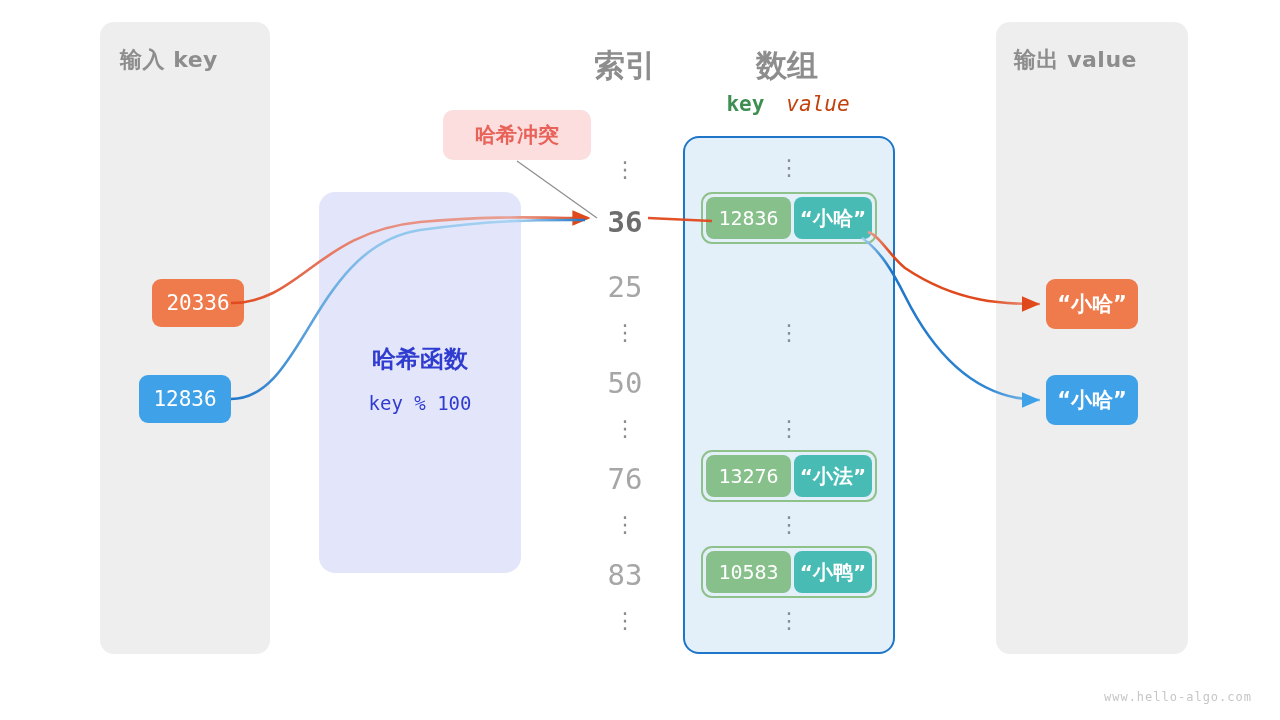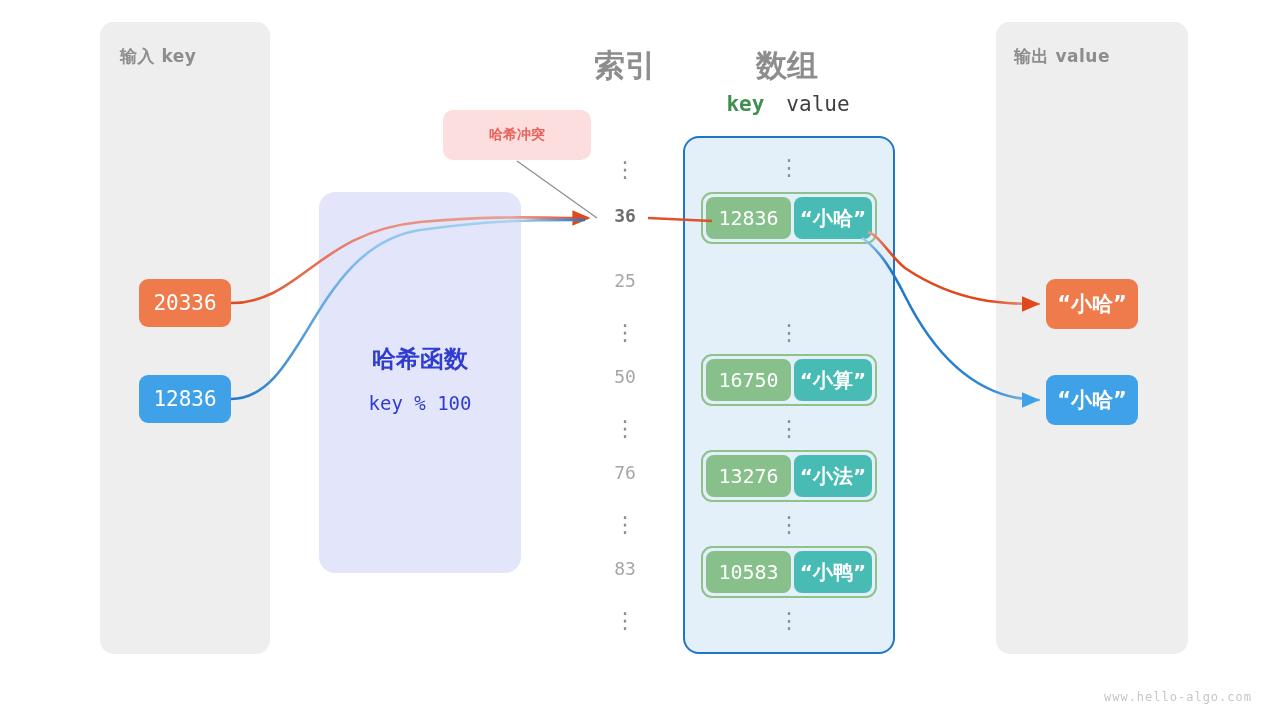--- a/index.html
+++ b/index.html
@@ -20,21 +20,21 @@
   .panel {
     position: absolute;
     background: #eeeeee;
     border-radius: 14px;
   }
   #panel-input  { left: 100px; top: 22px; width: 170px; height: 632px; }
   #panel-output { left: 996px; top: 22px; width: 192px; height: 632px; }
 
   .panel-title {
     position: absolute;
-    font-size: 17px;
+    font-size: 22px;
     font-weight: bold;
     color: #8d8d8d;
     white-space: nowrap;
     letter-spacing: 0.5px;
   }
   #title-input  { left: 120px; top: 45px; }
   #title-output { left: 1014px; top: 45px; }
 
   
   .col-title {
@@ -50,21 +50,21 @@
 
   #kv-header {
     position: absolute;
     left: 688px; top: 92px; width: 200px;
     text-align: center;
     font-family: "DejaVu Sans Mono", "Liberation Mono", monospace;
     font-size: 21px;
     white-space: nowrap;
   }
   #kv-header .k { color: #3f8f52; font-weight: bold; }
-  #kv-header .v { color: #404040; margin-left: 22px; }
+  #kv-header .v { color: #c2410c; margin-left: 22px; font-style: italic; }
 
   
   #hash-box {
     position: absolute;
     left: 319px; top: 192px;
     width: 202px; height: 381px;
     background: #e3e6fa;
     border-radius: 16px;
   }
   #hash-name {
@@ -89,21 +89,21 @@
   
   #collision-label {
     position: absolute;
     left: 443px; top: 110px;
     width: 148px; height: 50px;
     background: #fbdedd;
     border-radius: 10px;
     display: flex;
     align-items: center;
     justify-content: center;
-    font-size: 14px;
+    font-size: 21px;
     font-weight: bold;
     color: #e8625a;
     white-space: nowrap;
   }
 
   
   .chip {
     position: absolute;
     display: flex;
     align-items: center;
@@ -113,32 +113,32 @@
     white-space: nowrap;
   }
   .chip.num {
     font-family: "DejaVu Sans Mono", "Liberation Mono", monospace;
     font-size: 21px;
   }
   .chip.txt { font-size: 21px; font-weight: bold; }
   .chip.orange { background: #ef7b4d; }
   .chip.blue   { background: #3fa2e8; }
 
-  #in-key-1  { left: 139px; top: 279px; width: 92px; height: 48px; }
+  #in-key-1  { left: 152px; top: 279px; width: 92px; height: 48px; }
   #in-key-2  { left: 139px; top: 375px; width: 92px; height: 48px; }
   #out-val-1 { left: 1046px; top: 279px; width: 92px; height: 50px; }
   #out-val-2 { left: 1046px; top: 375px; width: 92px; height: 50px; }
 
   
   .index-item {
     position: absolute;
     left: 585px; width: 80px;
     text-align: center;
     font-family: "DejaVu Sans Mono", "Liberation Mono", monospace;
-    font-size: 18px;
+    font-size: 29px;
     color: #a6a6a6;
     white-space: nowrap;
   }
   .index-item.active {
     color: #6d6d6d;
     font-weight: bold;
   }
   .index-item.dots {
     font-size: 22px;
     color: #8d8d8d;
@@ -260,24 +260,20 @@
 
   <div class="arr-dots" style="top:155px">⋮</div>
   <div class="arr-dots" style="top:320px">⋮</div>
   <div class="arr-dots" style="top:416px">⋮</div>
   <div class="arr-dots" style="top:512px">⋮</div>
   <div class="arr-dots" style="top:608px">⋮</div>
 
   <div class="bucket" style="top:192px">
     <div class="cell key">12836</div>
     <div class="cell val">“小哈”</div>
-  </div>
-  <div class="bucket" style="top:354px">
-    <div class="cell key">16750</div>
-    <div class="cell val">“小算”</div>
   </div>
   <div class="bucket" style="top:450px">
     <div class="cell key">13276</div>
     <div class="cell val">“小法”</div>
   </div>
   <div class="bucket" style="top:546px">
     <div class="cell key">10583</div>
     <div class="cell val">“小鸭”</div>
   </div>
 

